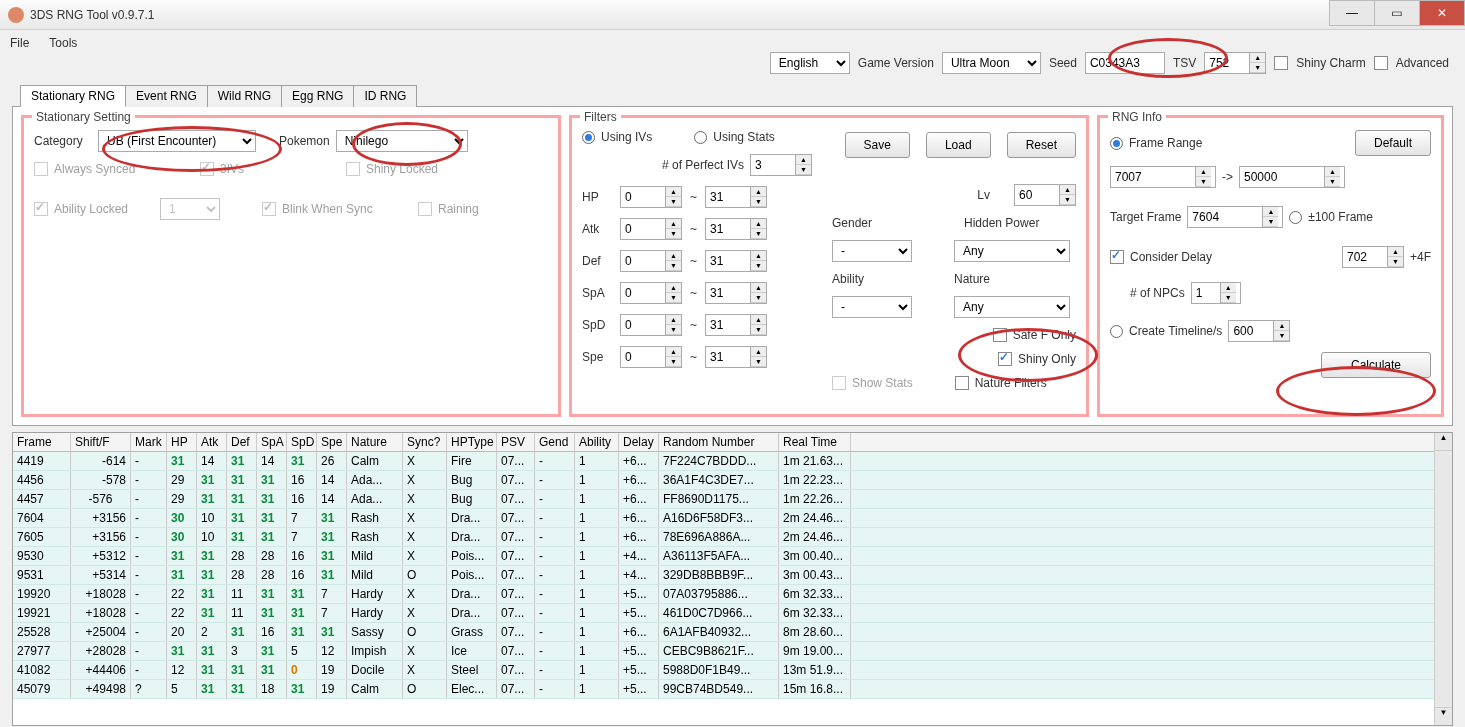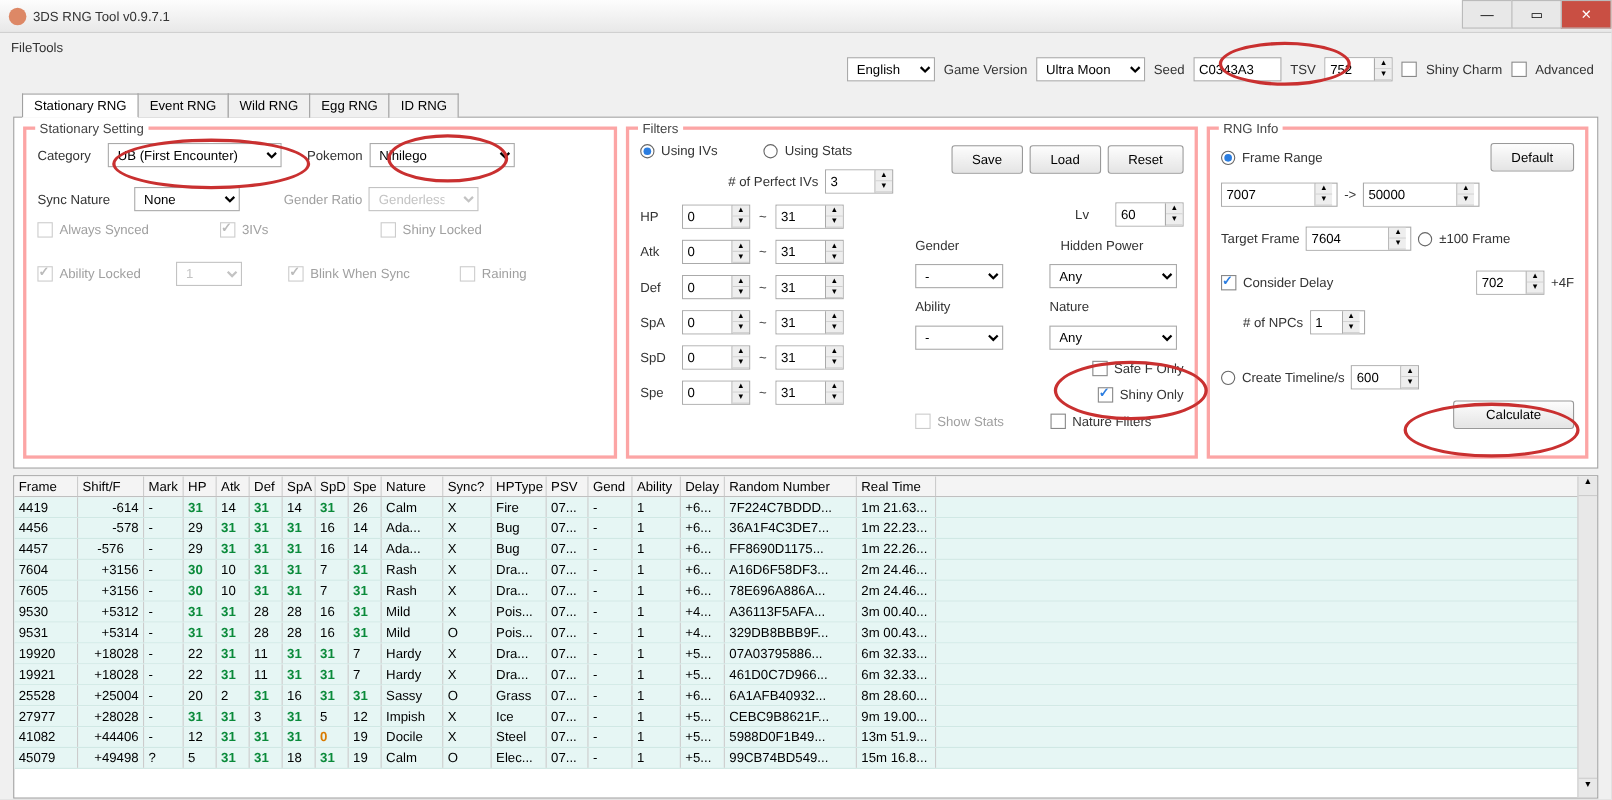--- a/index.html
+++ b/index.html
@@ -4,21 +4,21 @@
 <style>
 * { box-sizing: border-box; margin: 0; padding: 0; font-family: "Segoe UI", Tahoma, sans-serif; font-size: 12px; }
 body { background: #cccccc; width: 1465px; height: 727px; overflow: hidden; position: relative; }
 .window { background: #f0f0f0; width: 1465px; height: 727px; position: relative; }
 .titlebar { height: 30px; background: linear-gradient(#fdfdfd,#e8e8e8); display:flex; align-items:center; padding:0 8px; border-bottom:1px solid #d0d0d0;}
 .titlebar .icon { width:16px; height:16px; background:#d86; border-radius:50%; margin-right:6px;}
 .titlebar .title { flex:1; color:#333;}
 .winbtns { position:absolute; right:0; top:0; display:flex;}
 .winbtn { width:46px; height:26px; background:#e8e8e8; border:1px solid #bbb; display:flex; align-items:center; justify-content:center; margin-left:-1px;}
 .winbtn.close { background:#c94f43; color:#fff; }
-.menubar { height:26px; display:flex; align-items:center; padding:0 10px; background:#f0f0f0;}
+.menubar { height:26px; display:flex; align-items:center; padding:0 10px; gap:20px; background:#f0f0f0;}
 .menubar span { color:#333; }
 .topright { position:absolute; top:52px; right:16px; display:flex; align-items:center; gap:8px;}
 select, input[type=text] { border:1px solid #aaa; background:#fff; height:22px; padding:0 4px; font-size:12px;}
 select { padding-right:14px;}
 .tabstrip { display:flex; padding:0 20px; margin-top:28px;}
 .tab { border:1px solid #a0a0a0; border-bottom:none; padding:3px 10px; background:#f0f0f0; margin-right:-1px; position:relative; top:1px;}
 .tab.active { background:#fff; z-index:2; border-bottom:1px solid #fff;}
 .mainarea { background:#fff; margin:0 12px; border:1px solid #a0a0a0; padding:8px; height:320px; display:flex; gap:8px;}
 .group { border:3px solid #fca5a5; padding:12px 10px 8px 10px; position:relative; }
 .group .gtitle { position:absolute; top:-8px; left:8px; background:#fff; padding:0 4px; color:#444;}
@@ -98,26 +98,20 @@
   <div class="mainarea">
 
     <div class="group" style="width:540px">
       <span class="gtitle">Stationary Setting</span>
       <div class="row">
         <span class="lbl" style="width:58px">Category</span>
         <select style="width:158px"><option>UB (First Encounter)</option></select>
         <span class="lbl" style="margin-left:17px">Pokemon</span>
         <select style="width:132px"><option>Nihilego</option></select>
       </div>
-      <div class="row" style="margin-top:18px">
-        <span class="lbl" style="width:82px">Sync Nature</span>
-        <select style="width:96px"><option>None</option></select>
-        <span class="lbl dis" style="margin-left:34px">Gender Ratio</span>
-        <select style="width:100px;color:#aaa" disabled=""><option>Genderless</option></select>
-      </div>
       <div class="row" style="margin-top:6px">
         <span class="chk dis"></span>
         <span class="lbl dis" style="width:140px">Always Synced</span>
         <span class="chk dis on"></span>
         <span class="lbl dis" style="width:120px">3IVs</span>
         <span class="chk dis"></span>
         <span class="lbl dis">Shiny Locked</span>
       </div>
       <div class="row" style="margin-top:22px">
         <span class="chk dis on"></span>
@@ -126,21 +120,21 @@
         <span style="width:30px"></span>
         <span class="chk dis on"></span>
         <span class="lbl dis" style="width:130px">Blink When Sync</span>
         <span class="chk dis"></span>
         <span class="lbl dis">Raining</span>
       </div>
     </div>
 
     <div class="group" style="width:520px">
       <span class="gtitle">Filters</span>
-      <div style="position:absolute; top:14px; right:10px; display:flex; gap:6px;">
+      <div style="position:absolute; top:14px; right:10px; display:flex; gap:16px;">
         <button class="btn">Save</button>
         <button class="btn">Load</button>
         <button class="btn">Reset</button>
       </div>
       <div class="row">
         <span class="radio on"></span>
         <span class="lbl">Using IVs</span>
         <span style="width:30px"></span>
         <span class="radio"></span>
         <span class="lbl">Using Stats</span>
@@ -371,21 +365,21 @@
       <div class="row" style="margin-top:14px; padding-left:20px;">
         <span class="lbl"># of NPCs</span>
         <div class="spinner" style="width:50px">
             <input style="width: 28px;" value="1">
             <div class="arrows">
               <span>▲</span>
               <span>▼</span>
             </div>
           </div>
       </div>
-      <div class="row" style="margin-top:28px">
+      <div class="row" style="margin-top:16px">
         <span class="radio"></span>
         <span class="lbl">Create Timeline/s</span>
         <div class="spinner">
             <input value="600" style="">
             <div class="arrows">
               <span>▲</span>
               <span>▼</span>
             </div>
           </div>
       </div>

